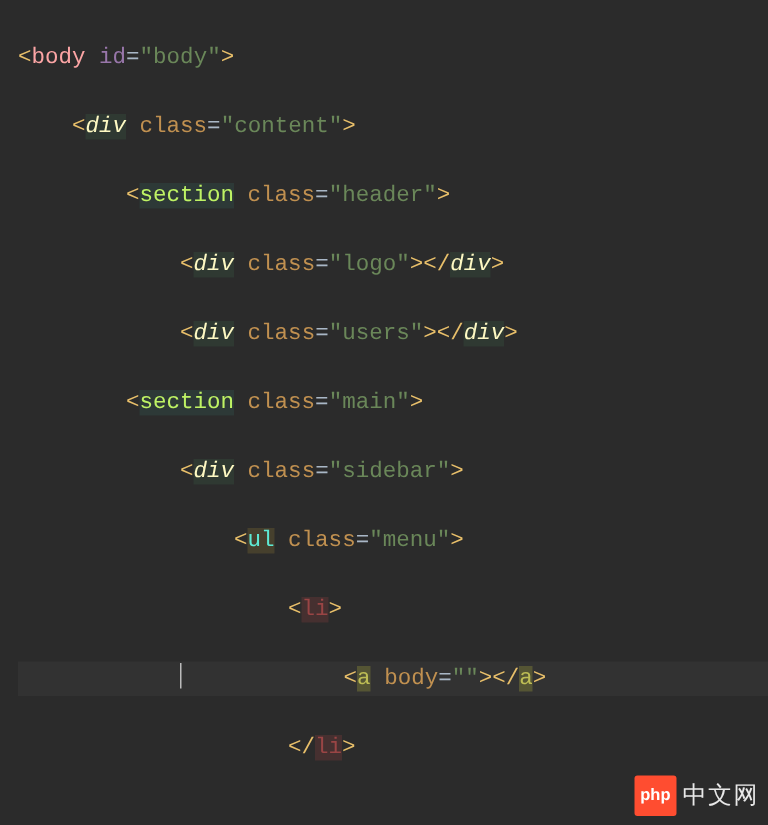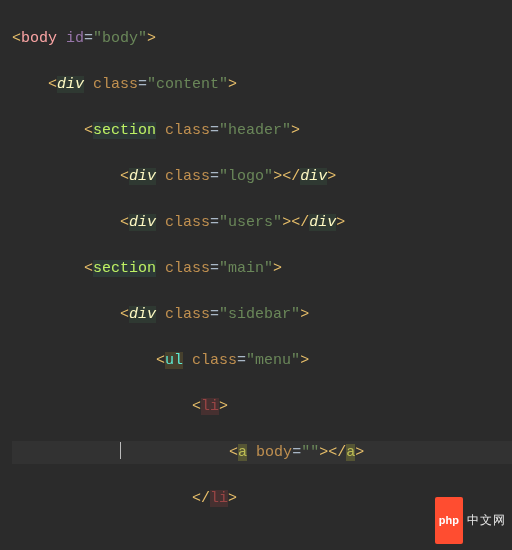--- a/index.html
+++ b/index.html
@@ -47,26 +47,26 @@
     display: flex;
     align-items: center;
     gap: 4px;
     font-family: Arial, sans-serif;
   }
   .watermark .logo {
     background: #ff4d30;
     color: #fff;
     font-size: 11px;
     font-weight: bold;
-    padding: 12px 4px;
+    padding: 2px 4px;
     border-radius: 2px;
   }
   .watermark .txt {
     color: #e8e8e8;
-    font-size: 12px;
+    font-size: 16px;
     letter-spacing: 1px;
   }
 </style>
 </head>
 <body>
 
 <div class="code-area">
 <span class="line"><span class="bracket">&lt;</span><span class="tag body-tag">body</span> <span class="attr-name id">id</span><span class="eq">=</span><span class="attr-val">"body"</span><span class="bracket">&gt;</span></span>
 <span class="line">    <span class="bracket">&lt;</span><span class="tag div-tag">div</span> <span class="attr-name">class</span><span class="eq">=</span><span class="attr-val">"content"</span><span class="bracket">&gt;</span></span>
 <span class="line">        <span class="bracket">&lt;</span><span class="tag sec-tag">section</span> <span class="attr-name">class</span><span class="eq">=</span><span class="attr-val">"header"</span><span class="bracket">&gt;</span></span>

